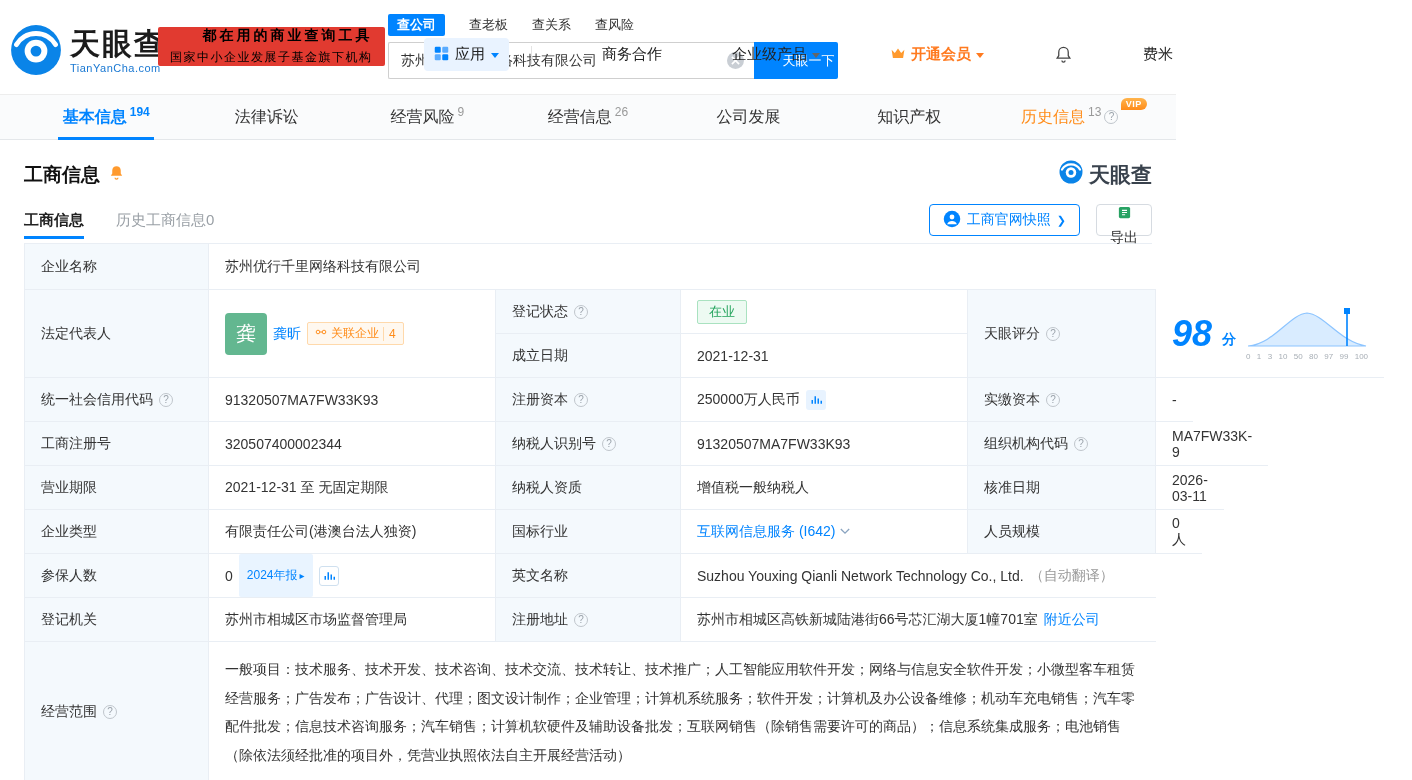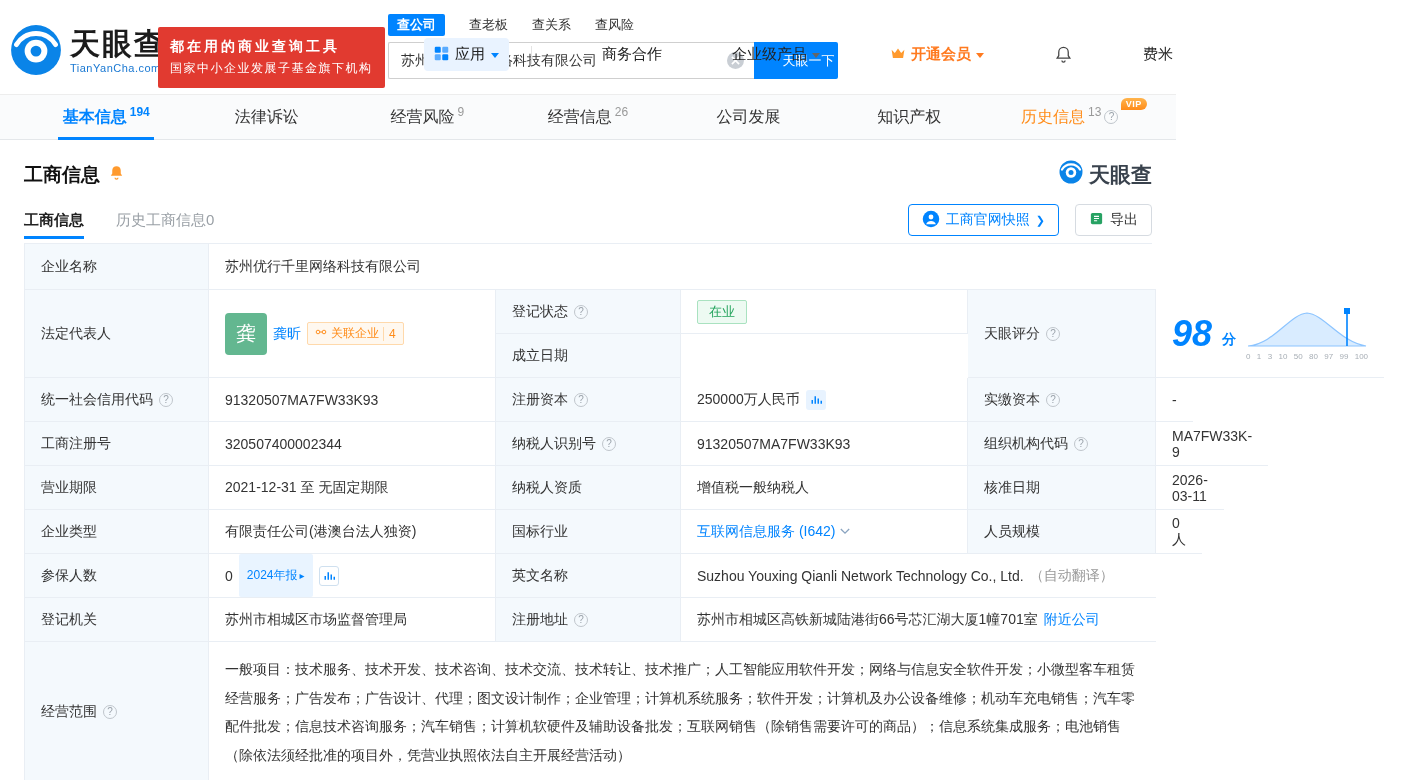--- a/index.html
+++ b/index.html
@@ -8,21 +8,21 @@
     font-family:"Liberation Sans","DejaVu Sans",sans-serif;
     color:#333; background:#fff; overflow:hidden; font-size:14px;
   }
   .page { width:1176px; height:780px; position:relative; background:#fff; }
 
   
   .topbar { position:relative; height:94px; background:#fff; }
   .logo { position:absolute; left:10px; top:24px; display:flex; align-items:center; gap:8px; cursor:pointer; }
   .logo-cn { font-size:30px; font-weight:bold; color:#1b1b1b; line-height:1; letter-spacing:2px; }
   .logo-en { font-size:11px; color:#1a78d2; margin-top:3px; letter-spacing:.5px; }
-  .promo { position:absolute; left:158px; top:27px; background:#e13a30; color:#ffffff; padding:11px 12px; border-radius:2px; text-align:left; }
+  .promo { position:absolute; left:158px; top:27px; background:#e13a30; color:#000000; padding:0 12px; border-radius:2px; text-align:right; }
   .promo-l1 { font-size:14px; font-weight:bold; letter-spacing:3px; }
   .promo-l2 { font-size:12px; margin-top:4px; letter-spacing:1.5px; }
 
   .search-area { position:absolute; left:388px; top:14px; width:450px; }
   .search-tabs { display:flex; align-items:center; gap:24px; height:22px; }
   .search-tab { font-size:13px; color:#333; cursor:pointer; }
   .search-tab.active { background:#0084ff; color:#fff; font-weight:bold; padding:2px 9px; border-radius:2px; }
   .search-box { display:flex; margin-top:6px; height:37px; }
   .input-wrap { position:relative; flex:1; }
   .search-input { width:100%; height:37px; border:1px solid #cfcfcf; border-right:none; border-radius:2px 0 0 2px; padding:0 34px 0 12px; font-size:14px; color:#333; outline:none; font-family:inherit; }
@@ -55,21 +55,21 @@
   .section-title { display:flex; align-items:center; gap:8px; font-size:19px; font-weight:bold; color:#111; }
   .watermark { display:flex; align-items:center; gap:6px; font-size:21px; font-weight:bold; color:#39424d; }
 
   .subtab-row { display:flex; align-items:center; margin:8px 24px 0; height:46px; }
   .subtab { position:relative; height:46px; display:flex; align-items:center; margin-right:32px; font-size:15px; color:#9aa0a6; cursor:pointer; }
   .subtab.active { color:#222; font-weight:bold; }
   .subtab.active::after { content:""; position:absolute; left:0; bottom:4px; width:100%; height:3px; background:#0084ff; }
   .subtab-actions { margin-left:auto; display:flex; align-items:center; gap:16px; }
   .btn { display:flex; align-items:center; gap:6px; height:32px; padding:0 13px; border-radius:4px; background:#fff; font-size:14px; cursor:pointer; }
   .btn-snapshot { border:1px solid #0084ff; color:#0084ff; }
-  .btn-export { border:1px solid #d6dbe1; color:#333; }
+  .btn-export { border:1px solid #d6dbe1; color:#333;flex-direction:column; }
 
   
   .info-table { margin:0 24px; border:1px solid #e9eef4; border-bottom:none; }
   .grid-row { display:grid; grid-template-columns:184px 287px 185px 287px 188px 1fr; }
   .cell { display:flex; align-items:center; gap:6px; padding:0 16px; min-height:44px; font-size:14px; background:#fff; border-bottom:1px solid #e9eef4; border-right:1px solid #e9eef4; }
   .grid-row > .cell:last-child { border-right:none; }
   .cell.label { background:#f4f9fd; color:#333; }
   .row-name .cell { min-height:46px; }
   .span-rest { grid-column:2 / 7; }
   .span-right { grid-column:4 / 7; }
@@ -289,20 +289,21 @@
         </span>
       </div>
       <div class="cell label" style="grid-column:3;grid-row:1;">
         <span>登记状态</span>
         <span class="q">?</span>
       </div>
       <div class="cell" style="grid-column:4;grid-row:1;">
         <span class="badge-status">在业</span>
       </div>
       <div class="cell label" style="grid-column:3;grid-row:2;">成立日期</div>
+      <div class="cell" style="grid-column:4;grid-row:2;">2021-12-31</div>
       <div class="cell label rowspan2" style="grid-column:5;">
         <span>天眼评分</span>
         <span class="q">?</span>
       </div>
       <div class="cell rowspan2 score-cell" style="grid-column:6;">
         <span class="score-num">98</span>
         <span class="score-unit">分</span>
         <span class="score-chart-wrap">
           <svg width="122" height="42" viewBox="0 0 122 42">
             <path d="M2 40 C28 38 44 8 61 7 C78 8 94 36 120 40 L120 40 L2 40 Z" fill="#d9ecff" stroke="#8cc4ff" stroke-width="1.2"></path>

